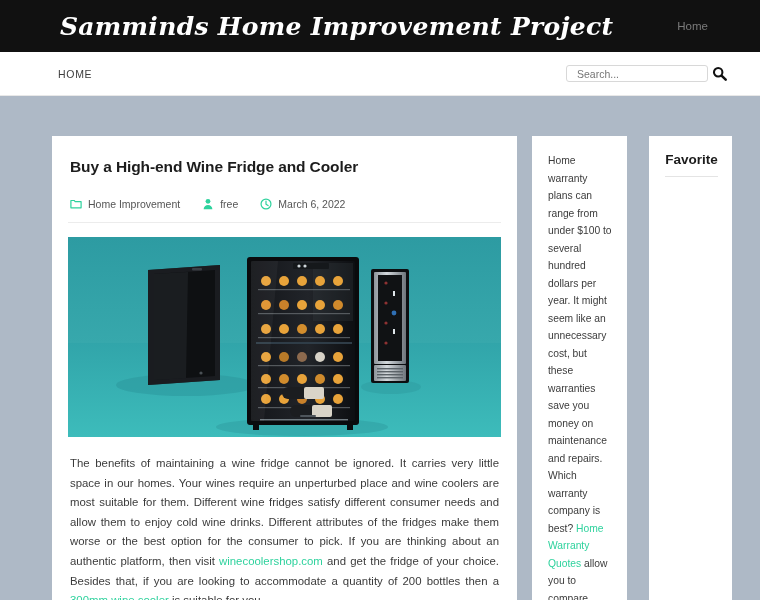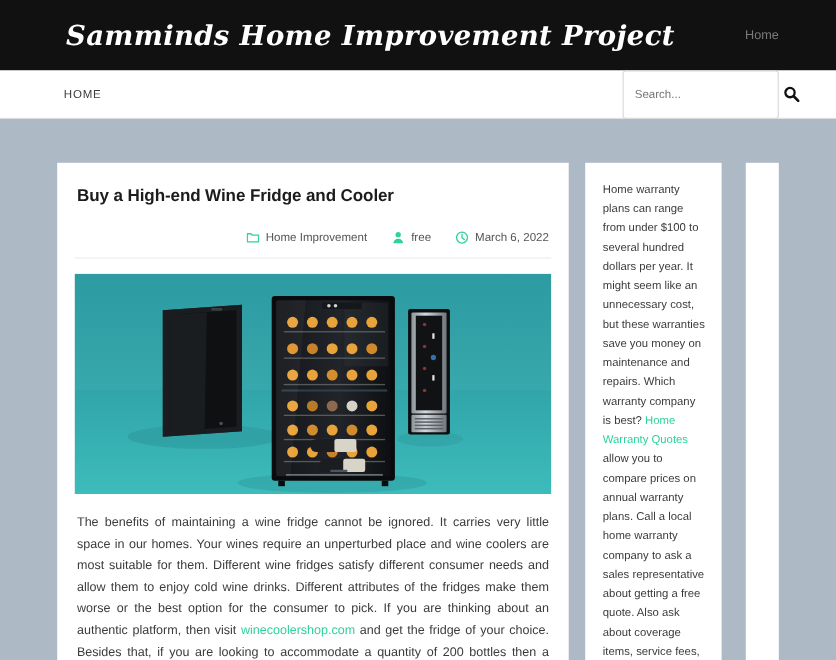--- a/index.html
+++ b/index.html
@@ -5,21 +5,21 @@
   * { box-sizing: border-box; margin: 0; padding: 0; }
   html, body {
     width: 760px; height: 600px;
     overflow: hidden;
     background: #aeb9c6;
     font-family: "Liberation Sans", sans-serif;
   }
 
   
   .topbar {
-    height: 64px;
+    height: 52px;
     background: #111111;
     display: flex;
     align-items: center;
     justify-content: space-between;
     padding: 0 52px 0 60px;
   }
   .logo {
     color: #ffffff;
     font-family: "DejaVu Serif", serif;
     font-style: italic;
@@ -52,21 +52,21 @@
   .navlinks { display: flex; gap: 24px; }
   .navlinks a {
     color: #3d3d3d;
     font-size: 10.5px;
     letter-spacing: 0.7px;
     text-decoration: none;
     font-weight: 400;
   }
   .searchwrap {
     width: 142px;
-    height: 44px;
+    height: 17px;
     border: 1px solid #d8d8d8;
     border-radius: 3px;
     display: flex;
     align-items: center;
     padding: 0 8px 0 10px;
     background: #fff;
   }
   .searchwrap input {
     flex: 1;
     border: 0;
@@ -109,21 +109,20 @@
     letter-spacing: -0.1px;
     padding: 0 2px;
   }
   .post-meta {
     display: flex;
     align-items: center;
     gap: 22px;
     margin-top: 22px;
     padding: 0 2px 12px 2px;
     border-bottom: 1px solid #ececec;
-    justify-content: flex-end;
   }
   .meta-item {
     display: flex;
     align-items: center;
     gap: 6px;
     font-size: 10.5px;
     color: #555555;
   }
   .meta-ico { width: 12px; height: 12px; display: block; }
 
@@ -349,17 +348,18 @@
 
   </div>
 
   <div class="sidebar">
 
     <div class="widget">
       <p class="widget-body"><span>Home warranty plans can range from under $100 to several hundred dollars per year. It might seem like an unnecessary cost, but these warranties save you money on maintenance and repairs. Which warranty company is best? </span><a href="#">Home Warranty Quotes</a><span> allow you to compare prices on annual warranty plans. Call a local home warranty company to ask a sales representative about getting a free quote. Also ask about coverage items, service fees, and additional terms so you can compare your options.</span></p>
     </div>
 
     <div class="widget">
+      <div class="widget-title">Favorite</div>
       <div class="widget-empty"></div>
     </div>
 
   </div>
 </div>
 
 </body></html>

